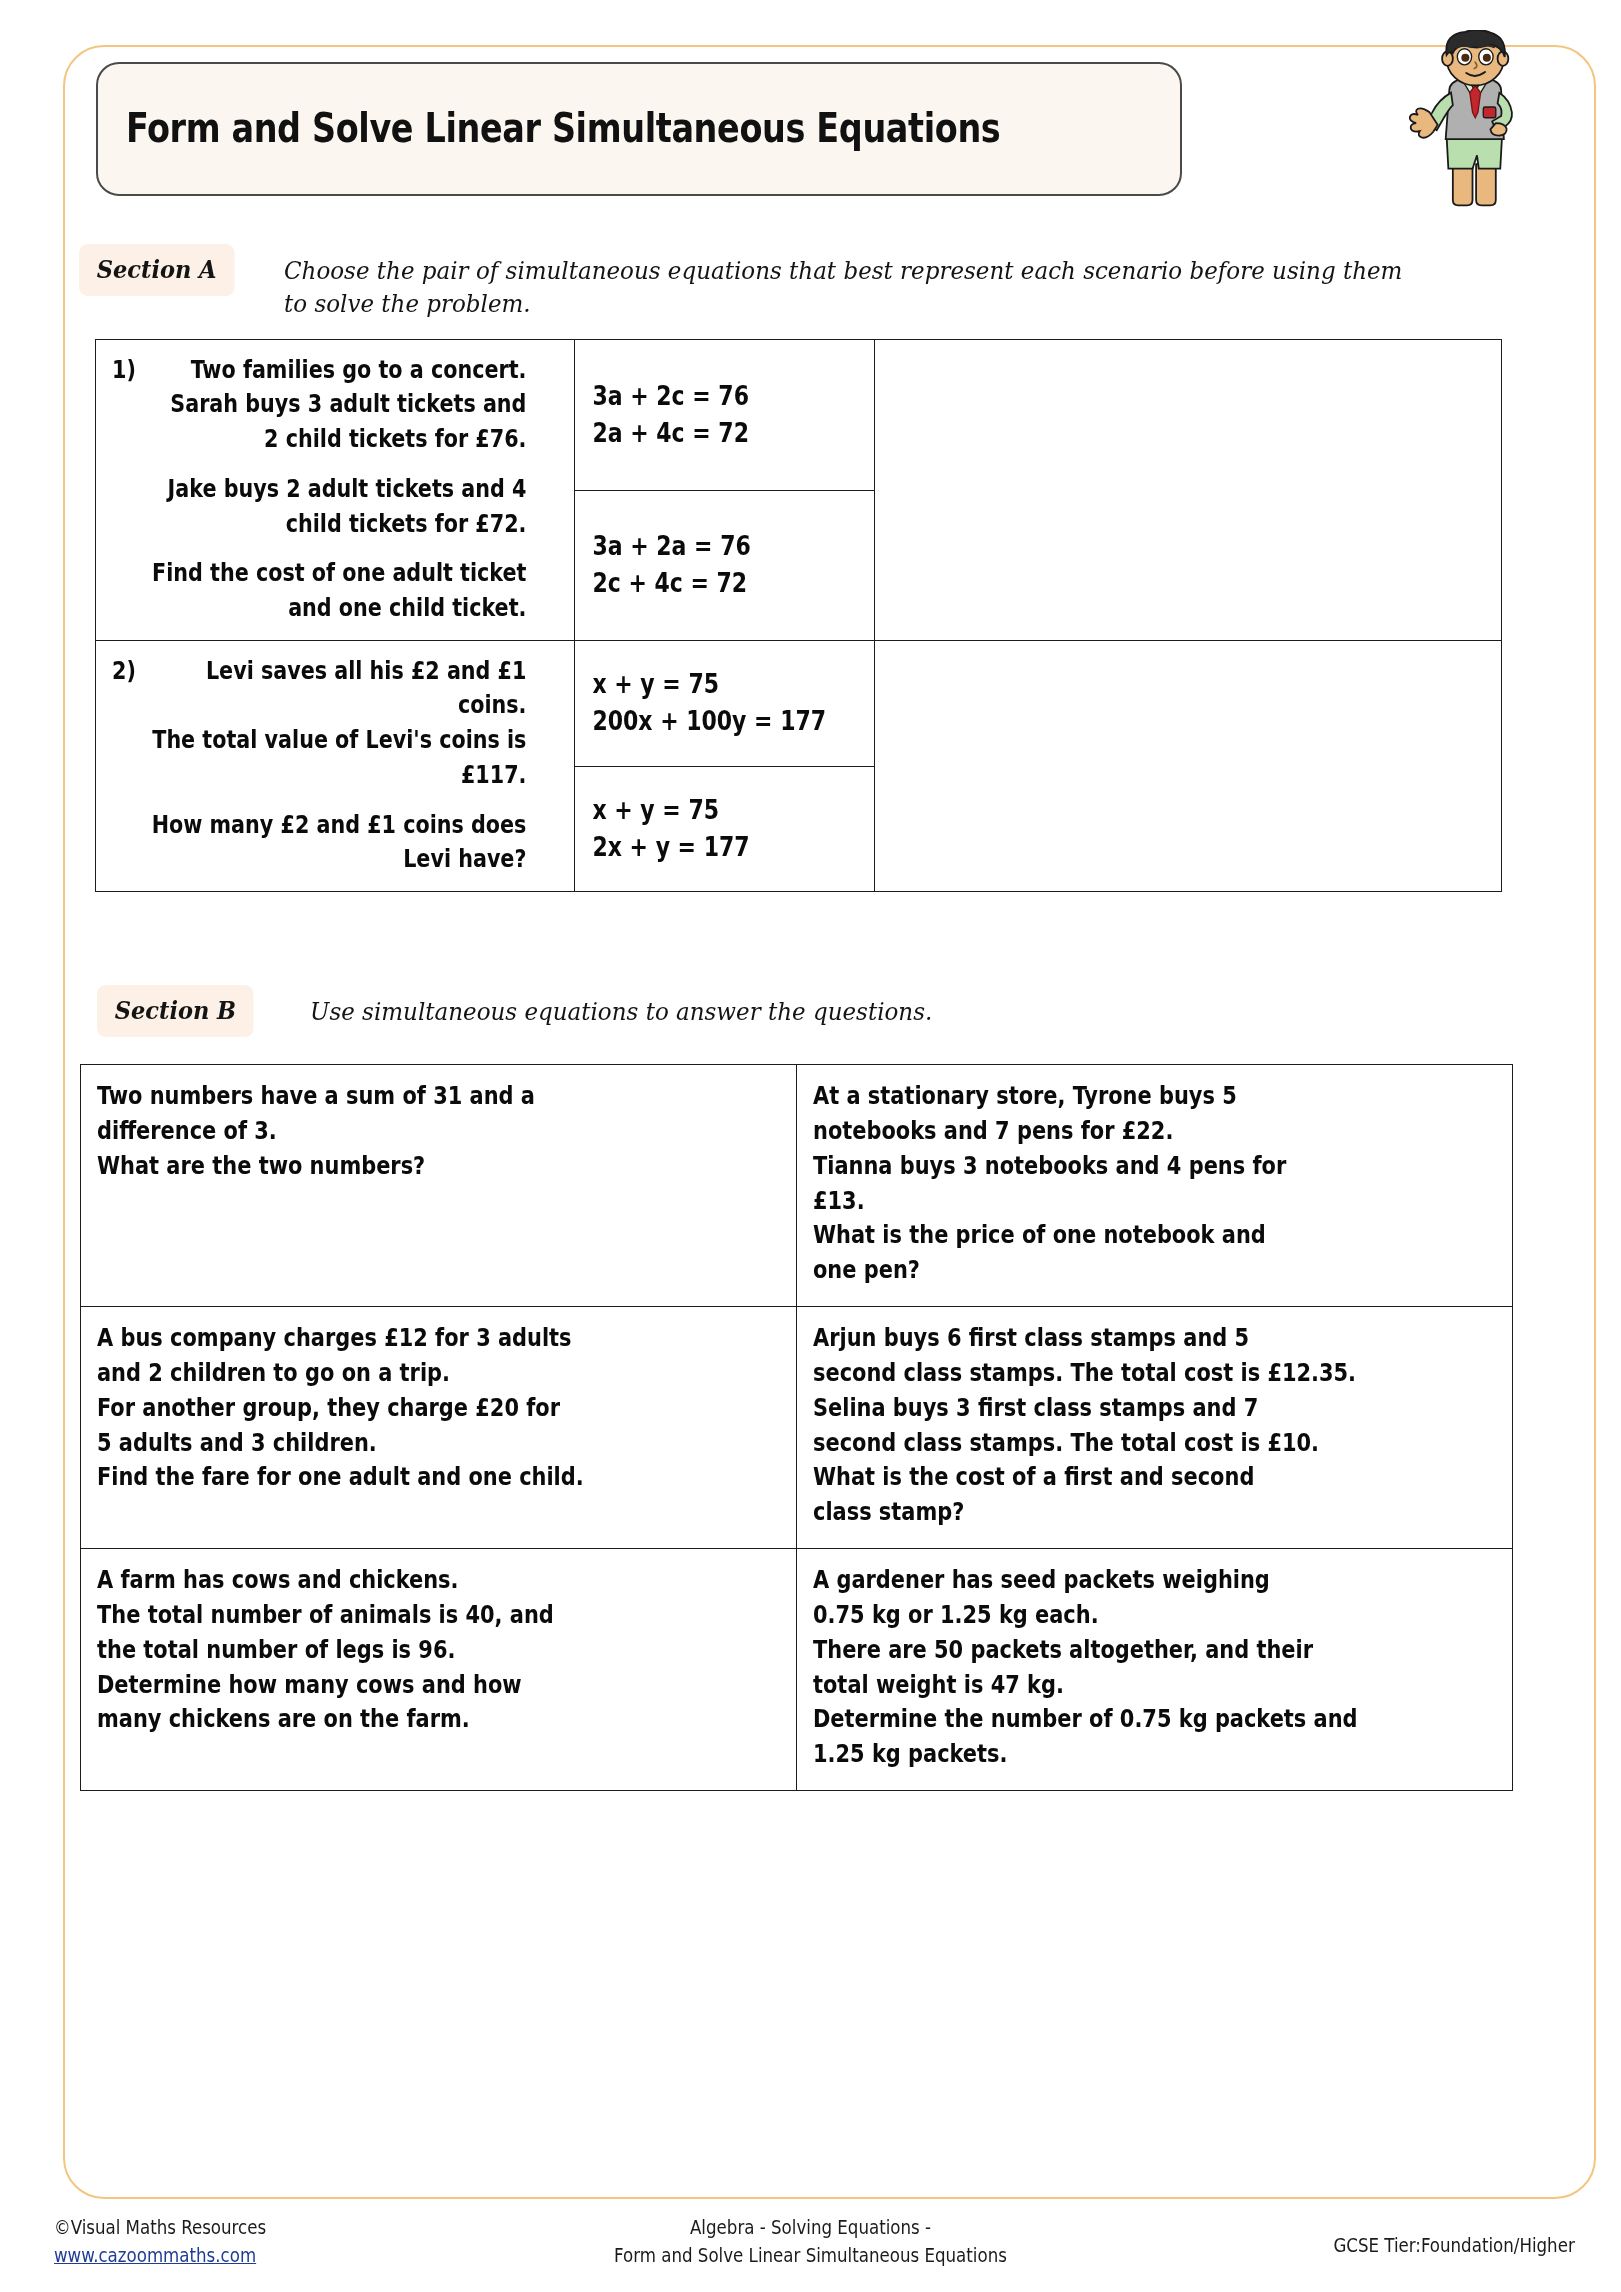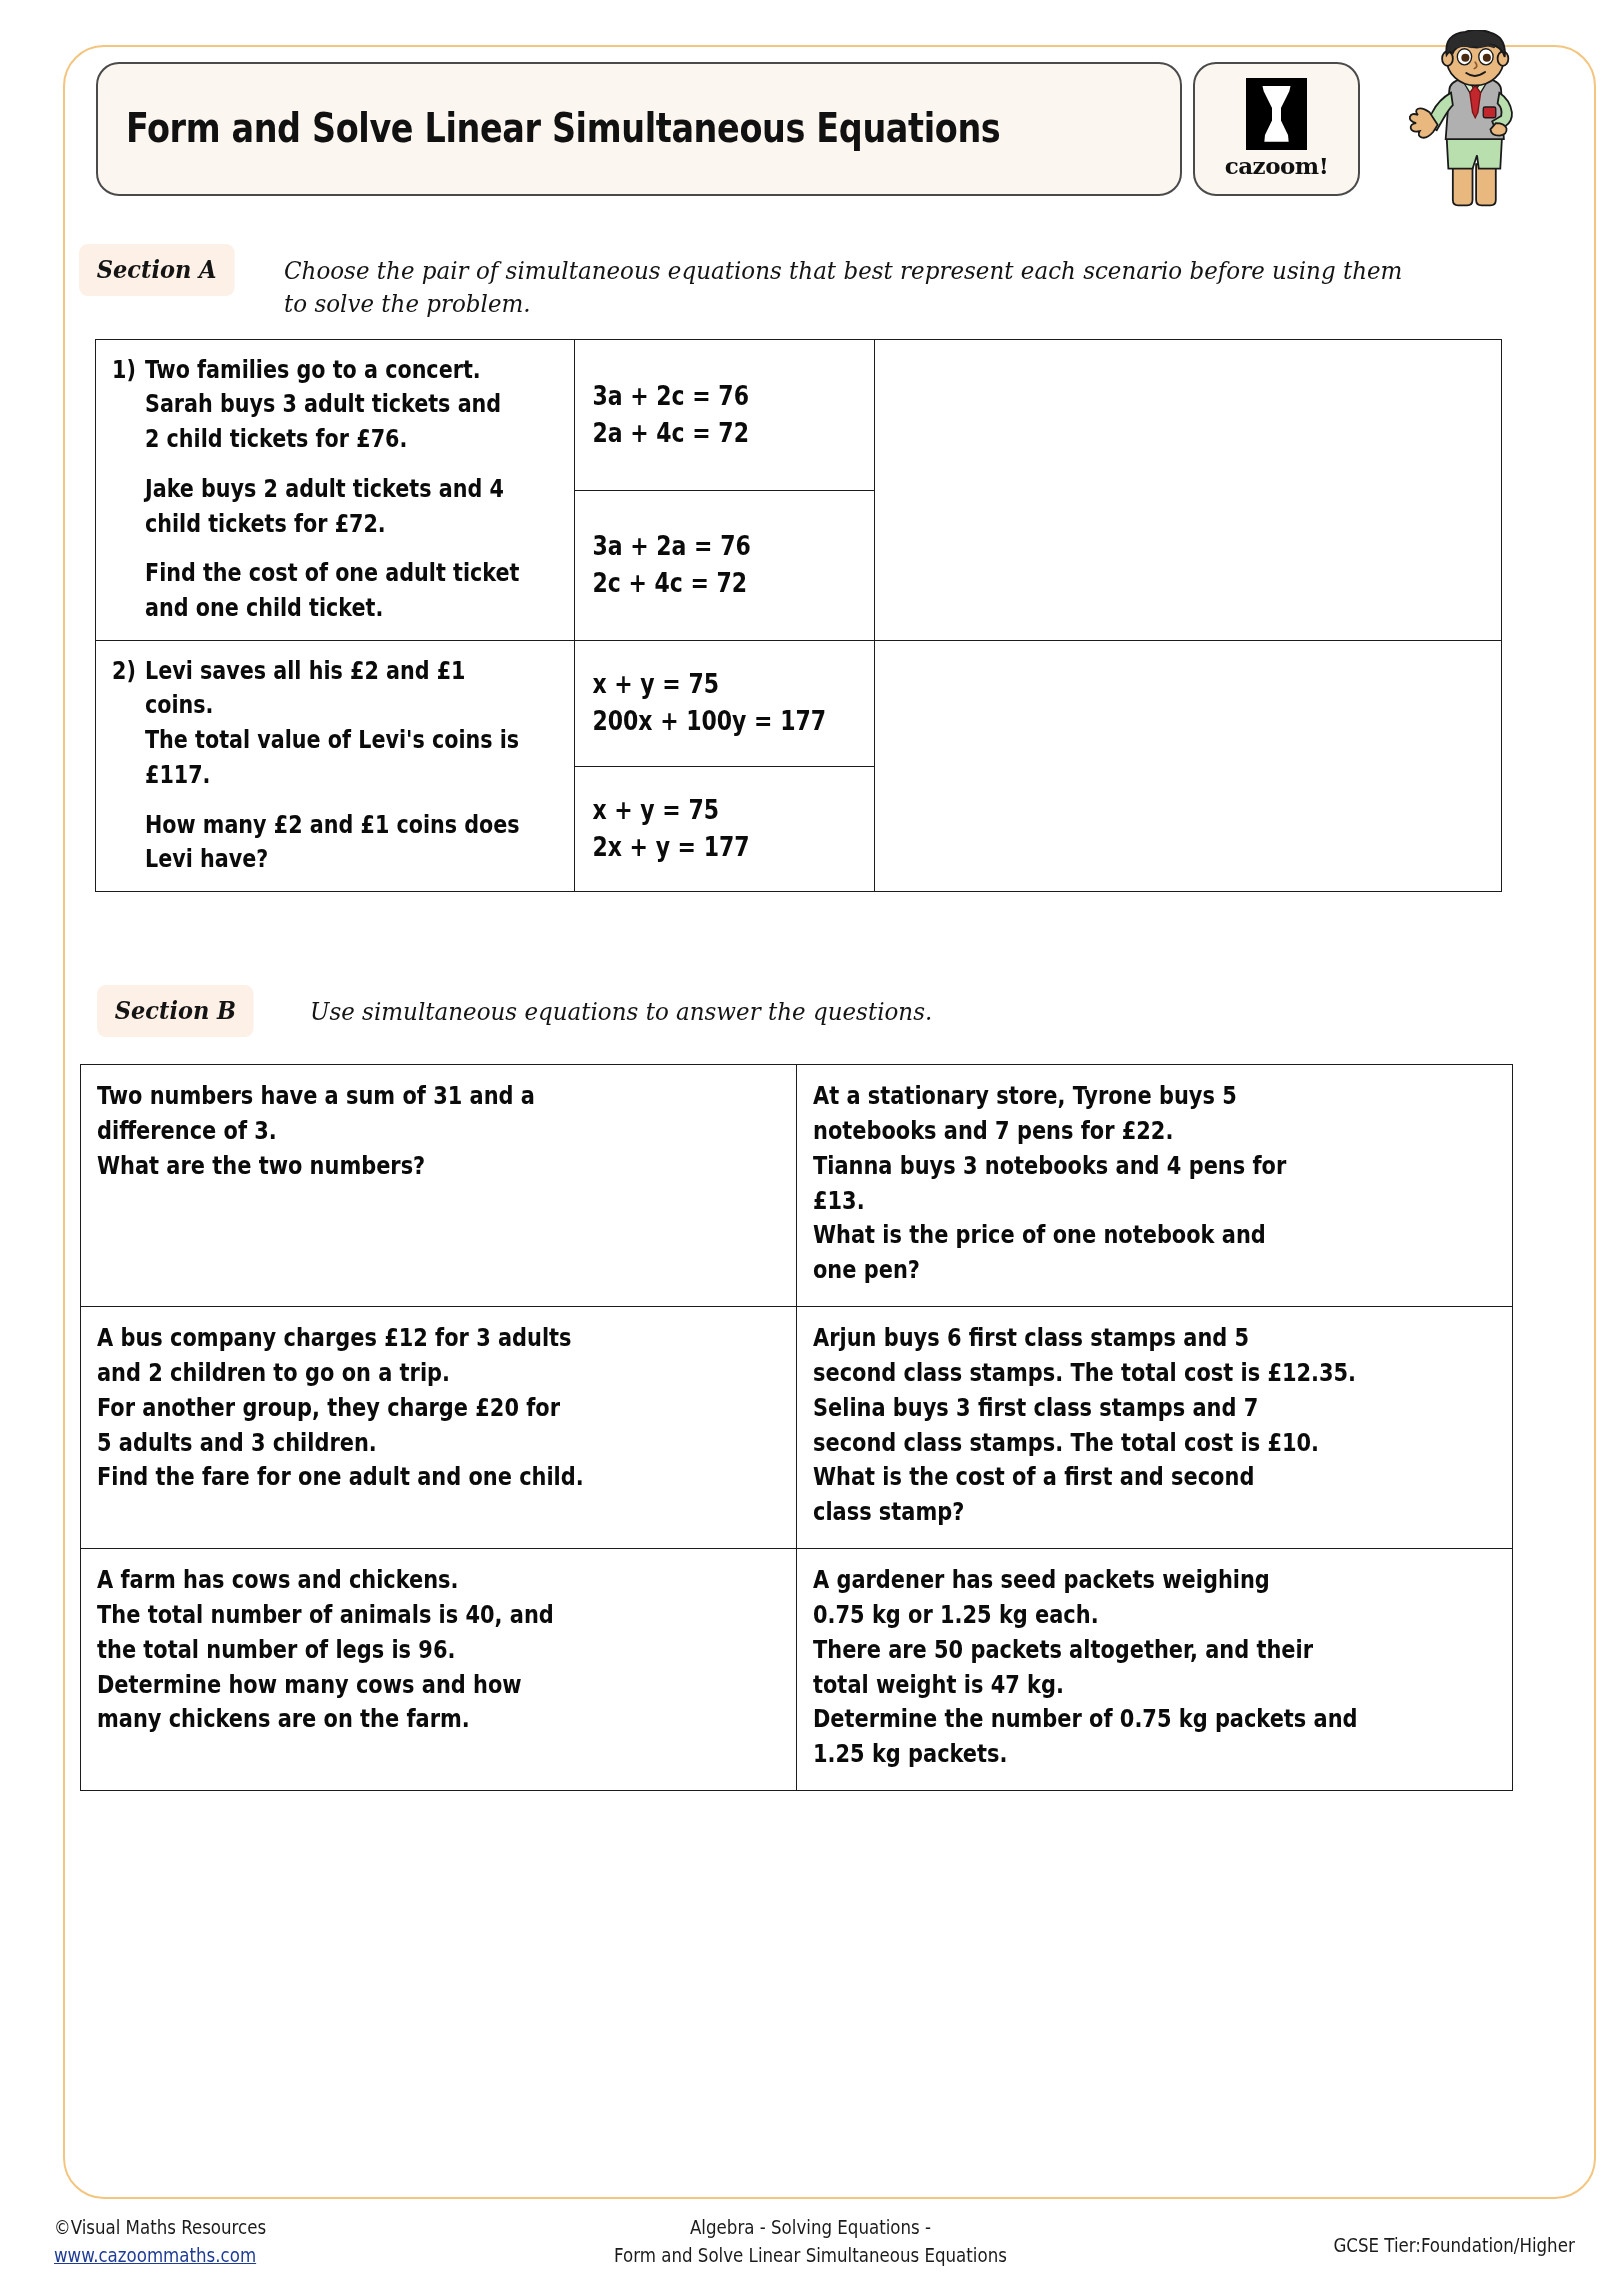--- a/index.html
+++ b/index.html
@@ -184,20 +184,21 @@
     line-height: 1.38;
     color: #0b0b0b;
     padding-right: 7.2px;
     flex: 0 0 auto;
     transform: scaleX(0.92);
     transform-origin: left top;
   }
 
   .q-lines {
     flex: 1 1 auto;
+    text-align: right;
   }
 
   .q-para {
     font-family: "Liberation Sans Narrow", "DejaVu Sans Condensed", "Liberation Sans", sans-serif;
     font-weight: bold;
     font-size: 25px;
     line-height: 1.39;
     color: #0b0b0b;
     white-space: pre-line;
     transform: scaleX(0.92);
@@ -283,26 +284,20 @@
 <body>
 
 <div id="page-frame"></div>
 
 <div id="header">
 
   <div id="title-box">
     <div id="worksheet-title">Form and Solve Linear Simultaneous Equations</div>
   </div>
 
-  <div id="logo-box">
-    <div id="logo-mark">
-      <div id="logo-glyph"></div>
-    </div>
-    <div id="logo-word">cazoom!</div>
-  </div>
 
 </div>
 
 <svg id="mascot" viewBox="0 0 175 200">
 
   <path d="M70 150 L70 190 Q70 196 76 196 L86 196 Q92 196 92 190 L92 150 Z" fill="#e8b87e" stroke="#1a1a1a" stroke-width="2"></path>
   <path d="M96 150 L96 190 Q96 196 102 196 L112 196 Q118 196 118 190 L118 150 Z" fill="#e8b87e" stroke="#1a1a1a" stroke-width="2"></path>
 
   <path d="M63 118 L125 118 L123 155 L99 155 L97 140 L92 155 L65 155 Z" fill="#b9dfae" stroke="#1a1a1a" stroke-width="2"></path>
 

